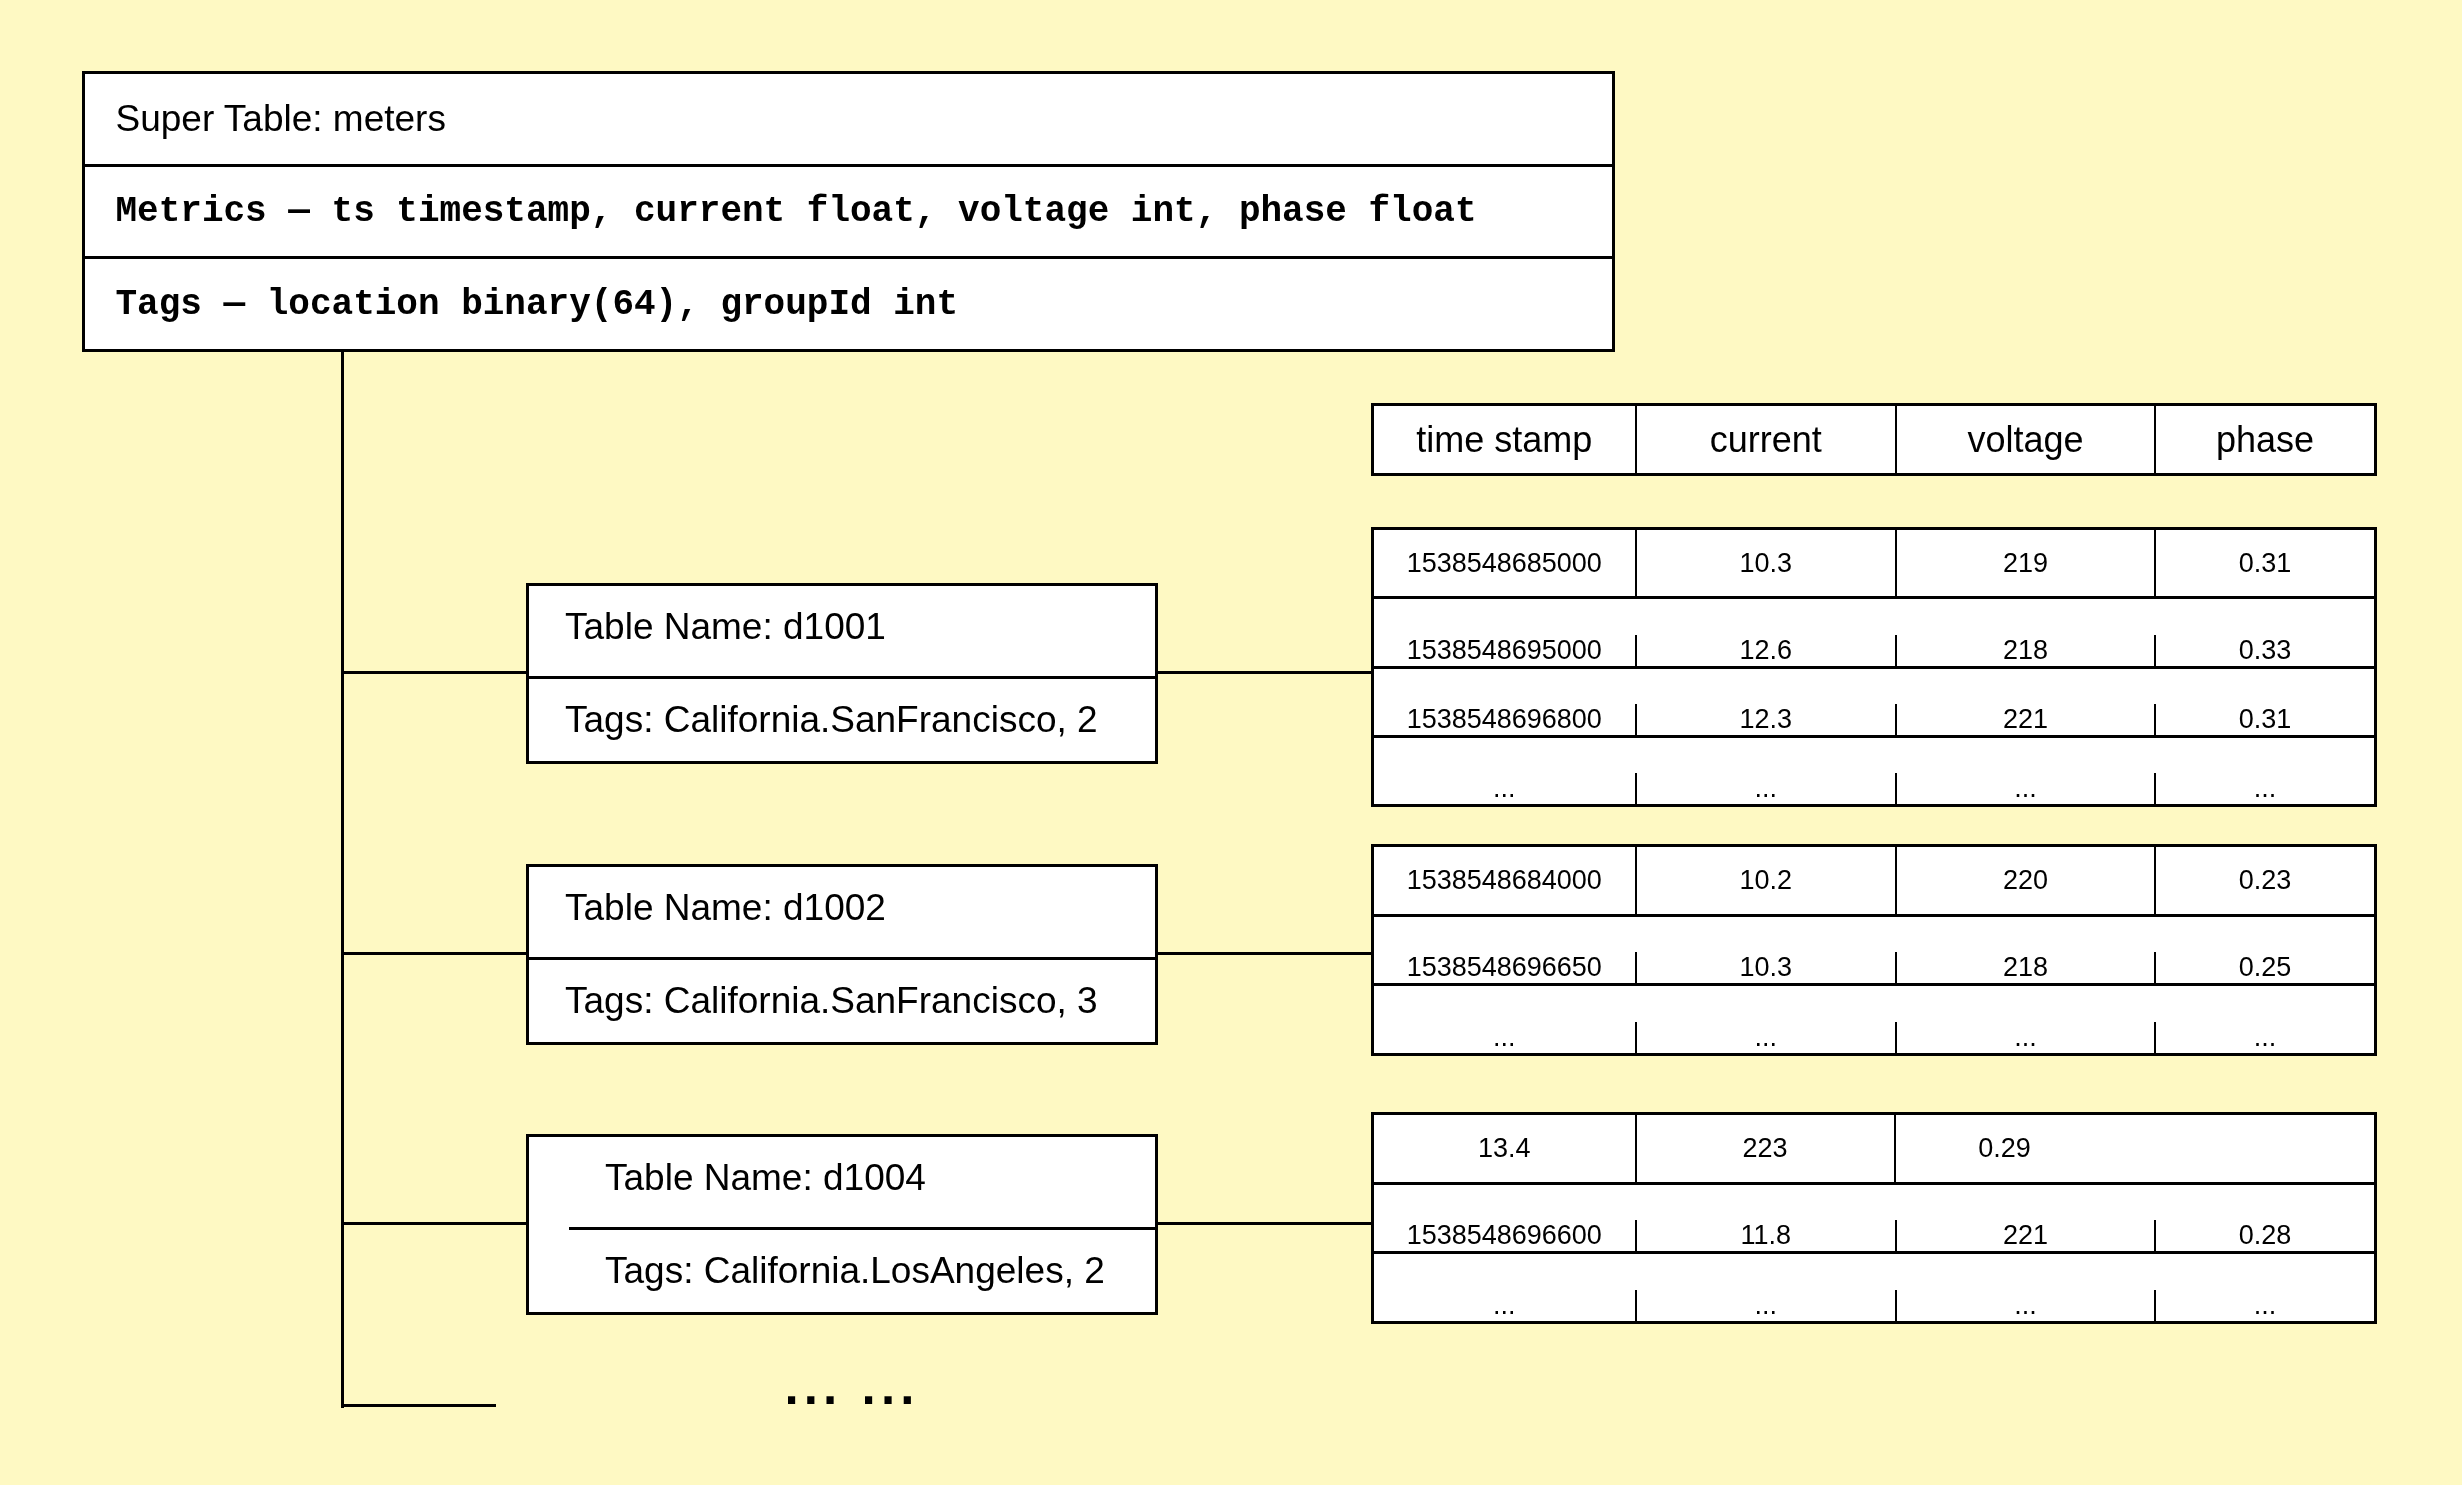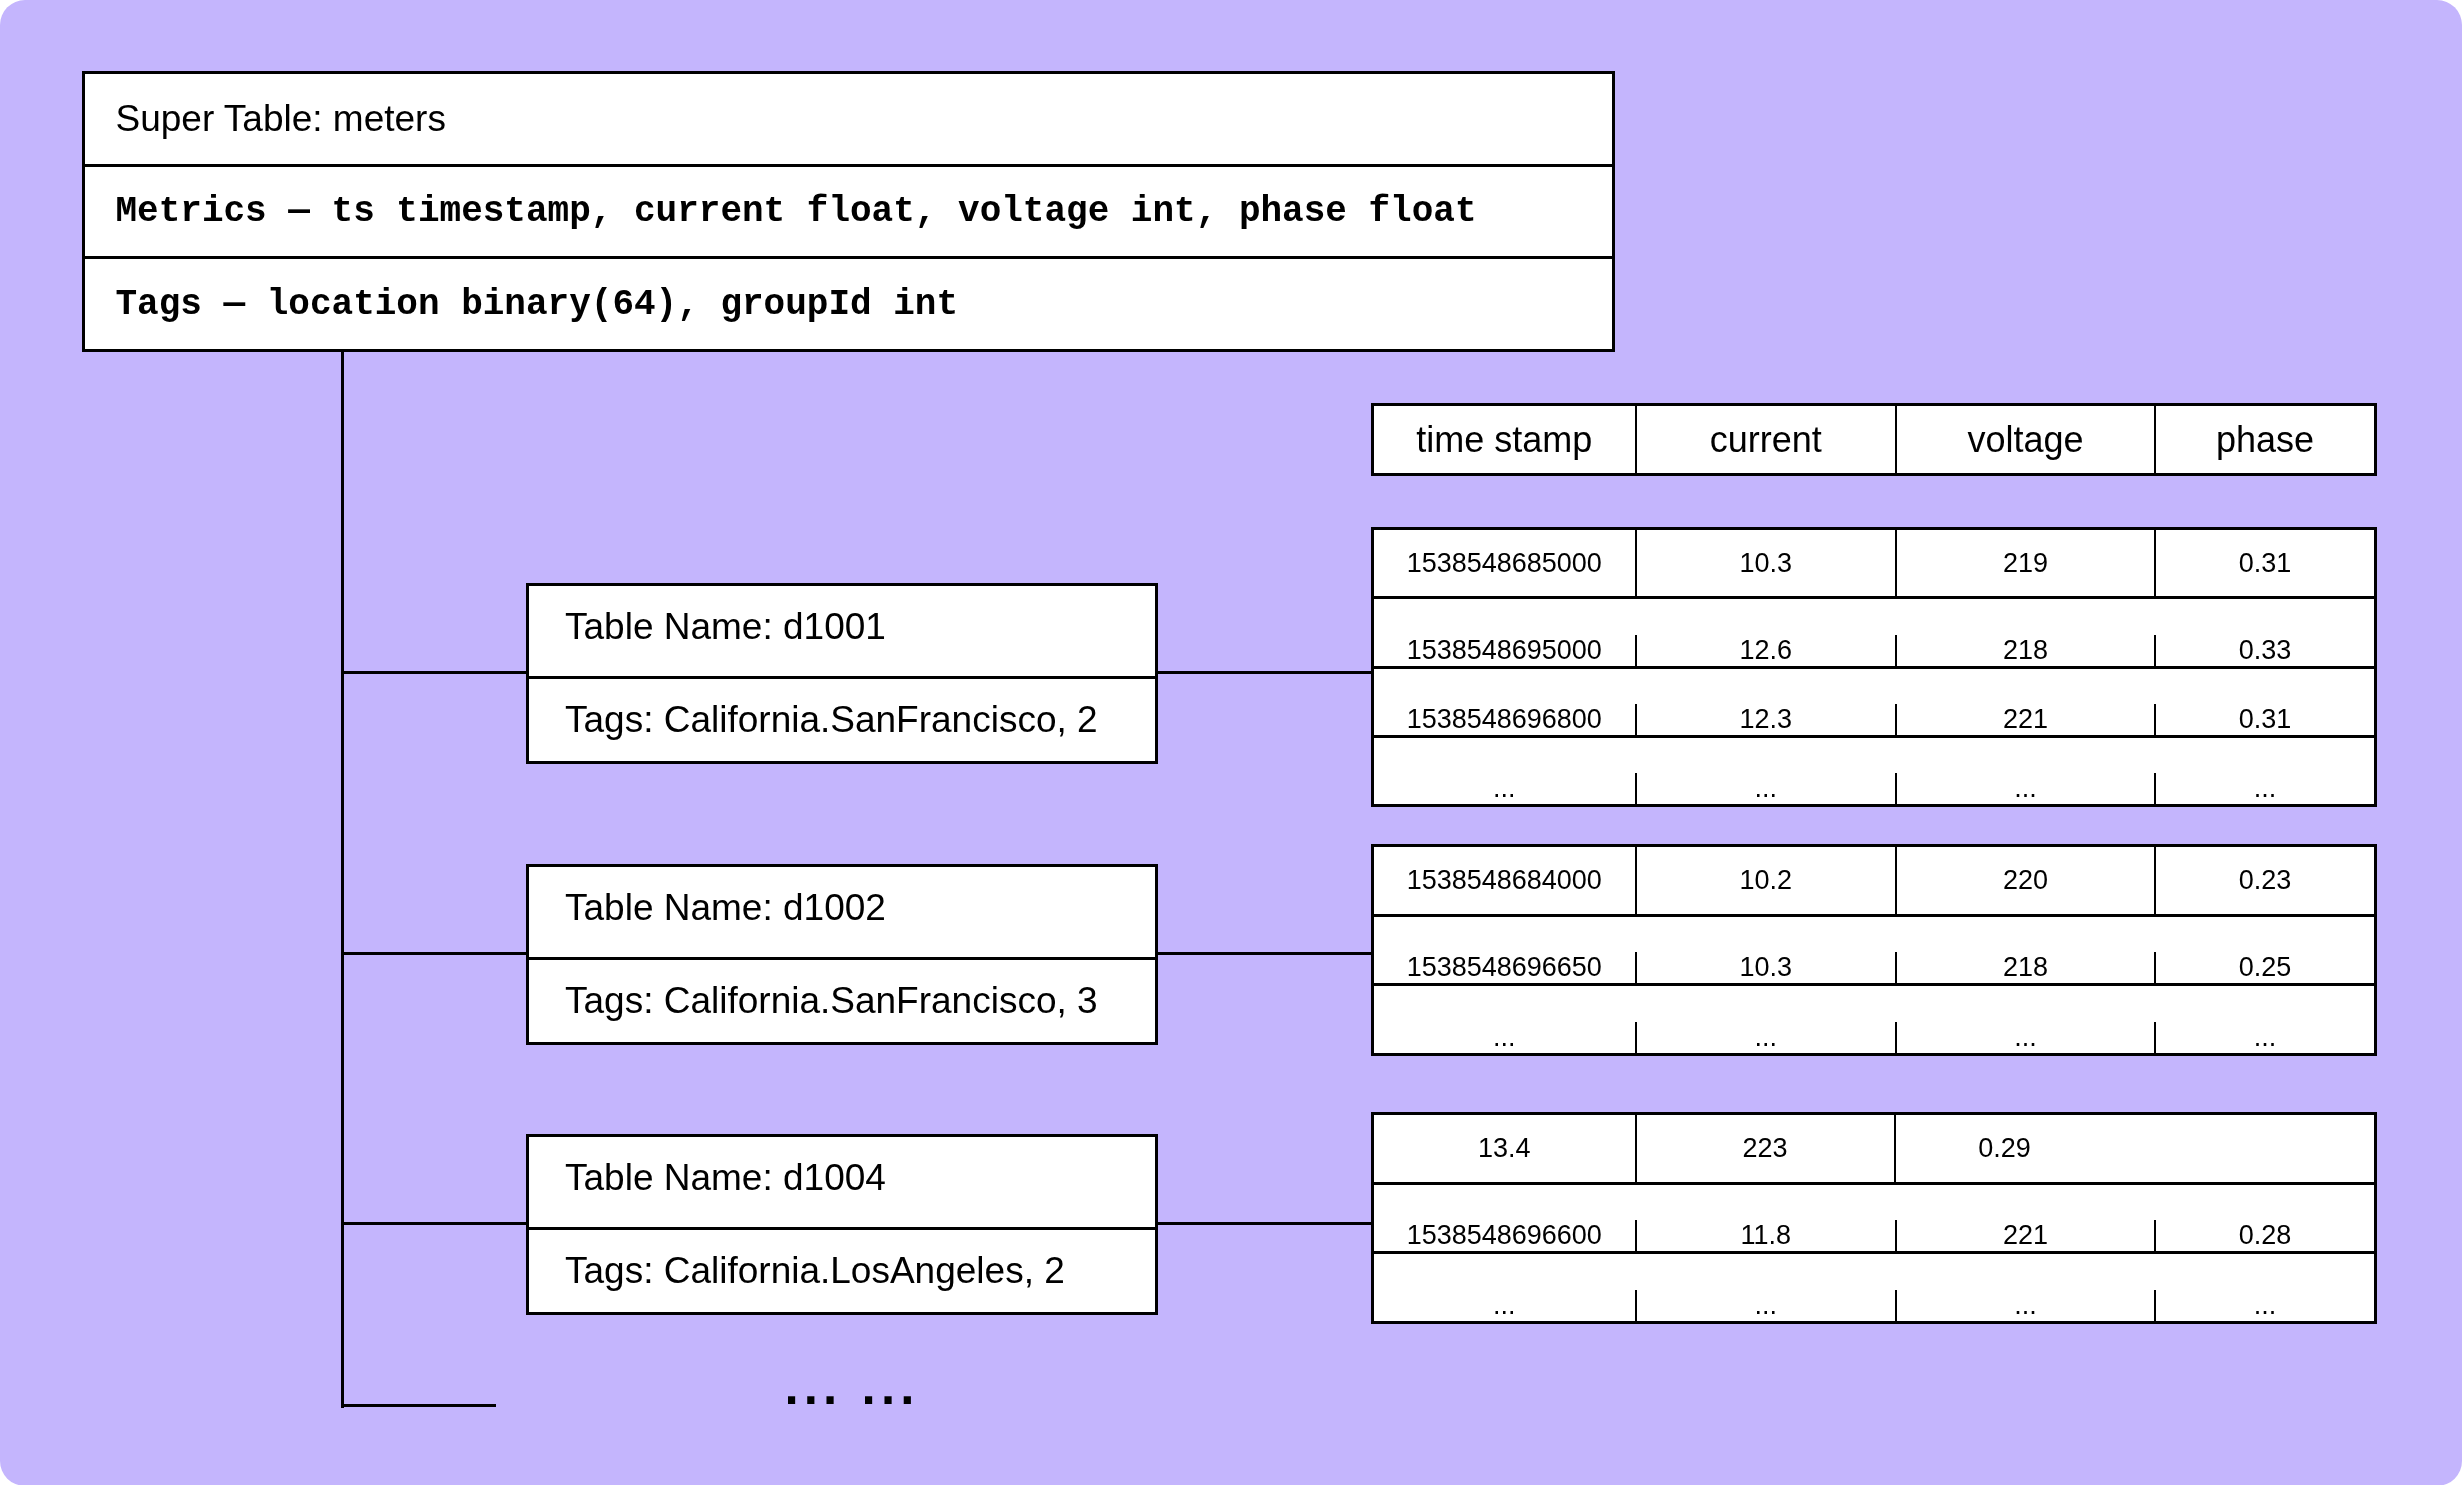--- a/index.html
+++ b/index.html
@@ -4,24 +4,23 @@
 <style>
   html, body {
     margin: 0;
     padding: 0;
     background: #ffffff;
   }
   .canvas {
     position: relative;
     width: 2462px;
     height: 1486px;
-    background: #c4b5fd;
+    background: #fef9c3;
     color: #000000;
     font-family: "Liberation Sans", sans-serif;
-    border-radius: 25px;
   }
 
   
   .super-box {
     position: absolute;
     left: 82px; top: 71px;
     width: 1533px; height: 281px;
     border: 3.4px solid #000;
     box-sizing: border-box;
     display: flex;
@@ -144,21 +143,21 @@
   <div class="line" style="left:1157px; top:1222px; width:214px; height:3.4px;"></div>
 
   <div class="device-box" style="top:583px;">
     <div class="device-row">Table Name: d1001</div>
     <div class="device-row">Tags: California.SanFrancisco, 2</div>
   </div>
   <div class="device-box" style="top:864px;">
     <div class="device-row">Table Name: d1002</div>
     <div class="device-row">Tags: California.SanFrancisco, 3</div>
   </div>
-  <div class="device-box" style="top:1134px;">
+  <div class="device-box" style="top:1134px;padding-left:40px;">
     <div class="device-row">Table Name: d1004</div>
     <div class="device-row">Tags: California.LosAngeles, 2</div>
   </div>
 
   <div class="data-table header-table">
     <div class="t-row">
       <div class="t-cell c0">time stamp</div>
       <div class="t-cell c1">current</div>
       <div class="t-cell c2">voltage</div>
       <div class="t-cell c3">phase</div>

